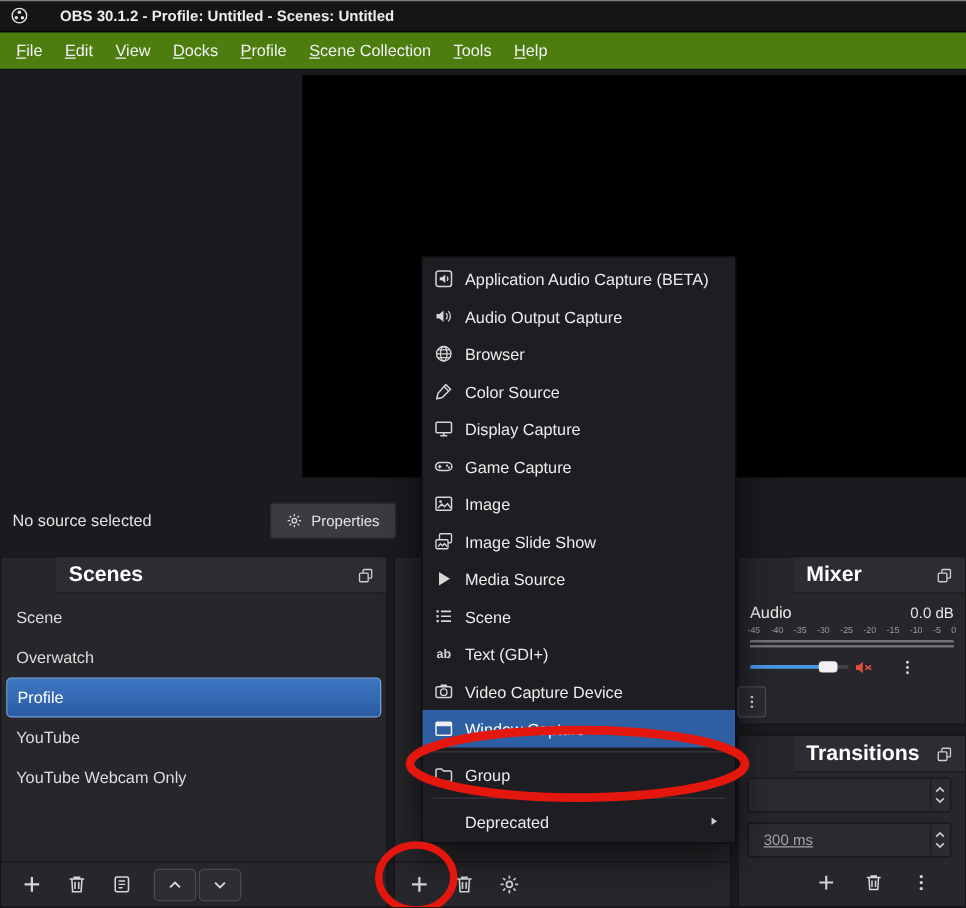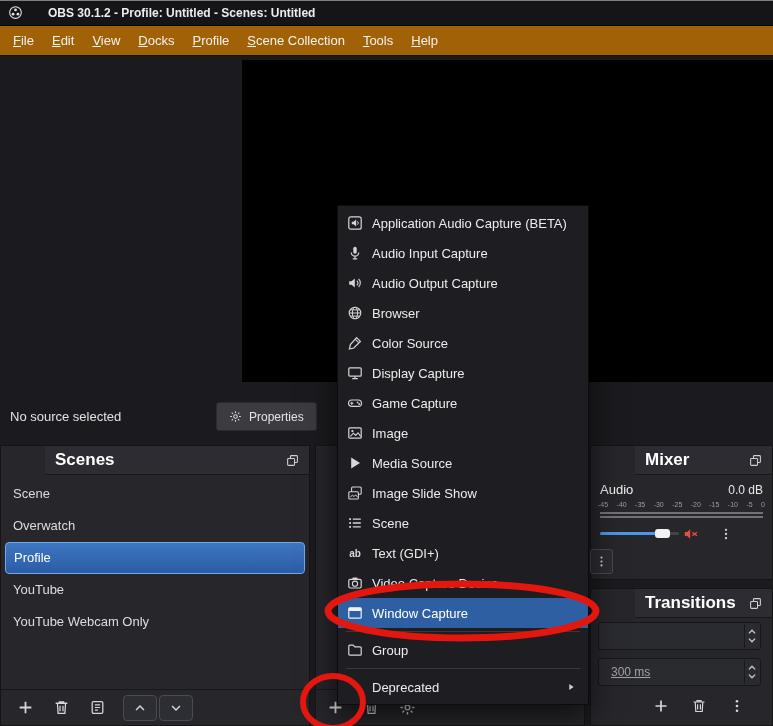--- a/index.html
+++ b/index.html
@@ -13,21 +13,21 @@
   .titlebar{
     position:absolute; left:0; top:0; width:100%; height:26px;
     background:#151517; display:flex; align-items:center; gap:25px; padding:0 8px;
     border-bottom:1px solid #000; box-shadow:inset 0 1px 0 #7e7e7e;
   }
   .titlebar .title{ font-size:12px; color:#ececec; font-weight:bold; }
   .app-ic{ width:15px; height:15px; }
   
   .menubar{
     position:absolute; left:0; top:26px; width:100%; height:30px;
-    background:#a16207; display:flex; padding-left:4px; border-bottom:1px solid #141416;align-items:center;
+    background:#4d7c0f; display:flex; padding-left:4px; border-bottom:1px solid #141416;align-items:center;
   }
   .menu-item{ line-height:30px; padding:0 9px; font-size:13px; color:#f2f2f2; cursor:default; }
   .menu-item::first-letter{ text-decoration:underline; }
   
   .preview{ position:absolute; left:242px; top:60px; width:531px; height:322px; background:#000; }
   
   .status-row{ position:absolute; left:0; top:399px; right:0; height:36px; }
   .status-msg{ position:absolute; left:10px; top:10px; font-size:13px; color:#e2e2e2; }
   .props-btn{
     position:absolute; left:216px; top:3px; height:29px; padding:0 12px;
@@ -370,29 +370,20 @@
           <span class="cm-icon" data-icon="application-audio-capture-icon">
             <svg viewBox="0 0 16 16">
               <rect x="1.8" y="1.8" width="12.4" height="12.4" rx="2" stroke="#d6d6d6" fill="none" stroke-width="1.2"></rect>
               <path d="M4.8 6.8h1.8l2.6-2.2v6.8L6.6 9.2H4.8z" fill="#d6d6d6"></path>
               <path d="M10.6 6.3a2.6 2.6 0 0 1 0 3.4" stroke="#d6d6d6" fill="none" stroke-width="1"></path>
             </svg>
           </span>
           <span class="cm-label">Application Audio Capture (BETA)</span>
         </div>
         <div class="cm-item">
-          <span class="cm-icon" data-icon="microphone-icon">
-            <svg viewBox="0 0 16 16">
-              <rect x="6.3" y="1.8" width="3.4" height="7" rx="1.7" fill="#d6d6d6"></rect>
-              <path d="M4.3 7.5a3.7 3.7 0 0 0 7.4 0M8 11.2v2.4M5.8 13.8h4.4" stroke="#d6d6d6" stroke-width="1.2" fill="none"></path>
-            </svg>
-          </span>
-          <span class="cm-label">Audio Input Capture</span>
-        </div>
-        <div class="cm-item">
           <span class="cm-icon" data-icon="speaker-icon">
             <svg viewBox="0 0 16 16">
               <path d="M2.2 6.2h2.4L7.8 3.4v9.2L4.6 9.8H2.2z" fill="#d6d6d6"></path>
               <path d="M9.8 5.6a3.4 3.4 0 0 1 0 4.8M11.6 3.9a5.8 5.8 0 0 1 0 8.2" stroke="#d6d6d6" stroke-width="1.1" fill="none"></path>
             </svg>
           </span>
           <span class="cm-label">Audio Output Capture</span>
         </div>
         <div class="cm-item">
           <span class="cm-icon" data-icon="globe-icon">
@@ -437,36 +428,36 @@
           <span class="cm-icon" data-icon="image-icon">
             <svg viewBox="0 0 16 16">
               <rect x="1.8" y="2.8" width="12.4" height="10.4" rx="1" stroke="#d6d6d6" fill="none" stroke-width="1.2"></rect>
               <circle cx="5.4" cy="6.2" r="1.1" fill="#d6d6d6"></circle>
               <path d="M3.4 11.4l3-3.2 2.2 2.2 2.4-2.6 2.6 3.6" stroke="#d6d6d6" fill="none" stroke-width="1.1"></path>
             </svg>
           </span>
           <span class="cm-label">Image</span>
         </div>
         <div class="cm-item">
-          <span class="cm-icon" data-icon="play-icon">
-            <svg viewBox="0 0 16 16">
-              <path d="M4.2 2.6L13 8l-8.8 5.4z" fill="#d6d6d6"></path>
-            </svg>
-          </span>
-          <span class="cm-label">Media Source</span>
-        </div>
-        <div class="cm-item">
           <span class="cm-icon" data-icon="slideshow-icon">
             <svg viewBox="0 0 16 16">
               <rect x="4.6" y="2" width="9.6" height="7.2" rx="1" stroke="#d6d6d6" fill="none" stroke-width="1.1"></rect>
               <rect x="1.8" y="6.8" width="9.6" height="7.2" rx="1" stroke="#d6d6d6" fill="#1d1d22" stroke-width="1.1"></rect>
               <path d="M3.4 12.2l2-2.2 1.6 1.6 1.6-1.8 2 2.4" stroke="#d6d6d6" fill="none" stroke-width="1"></path>
             </svg>
           </span>
           <span class="cm-label">Image Slide Show</span>
+        </div>
+        <div class="cm-item">
+          <span class="cm-icon" data-icon="play-icon">
+            <svg viewBox="0 0 16 16">
+              <path d="M4.2 2.6L13 8l-8.8 5.4z" fill="#d6d6d6"></path>
+            </svg>
+          </span>
+          <span class="cm-label">Media Source</span>
         </div>
         <div class="cm-item">
           <span class="cm-icon" data-icon="scene-list-icon">
             <svg viewBox="0 0 16 16">
               <rect x="2.2" y="3.2" width="1.8" height="1.8" fill="#d6d6d6"></rect>
               <rect x="2.2" y="7.1" width="1.8" height="1.8" fill="#d6d6d6"></rect>
               <rect x="2.2" y="11" width="1.8" height="1.8" fill="#d6d6d6"></rect>
               <path d="M5.8 4.1h8M5.8 8h8M5.8 11.9h8" stroke="#d6d6d6" stroke-width="1.3" fill="none"></path>
             </svg>
           </span>

